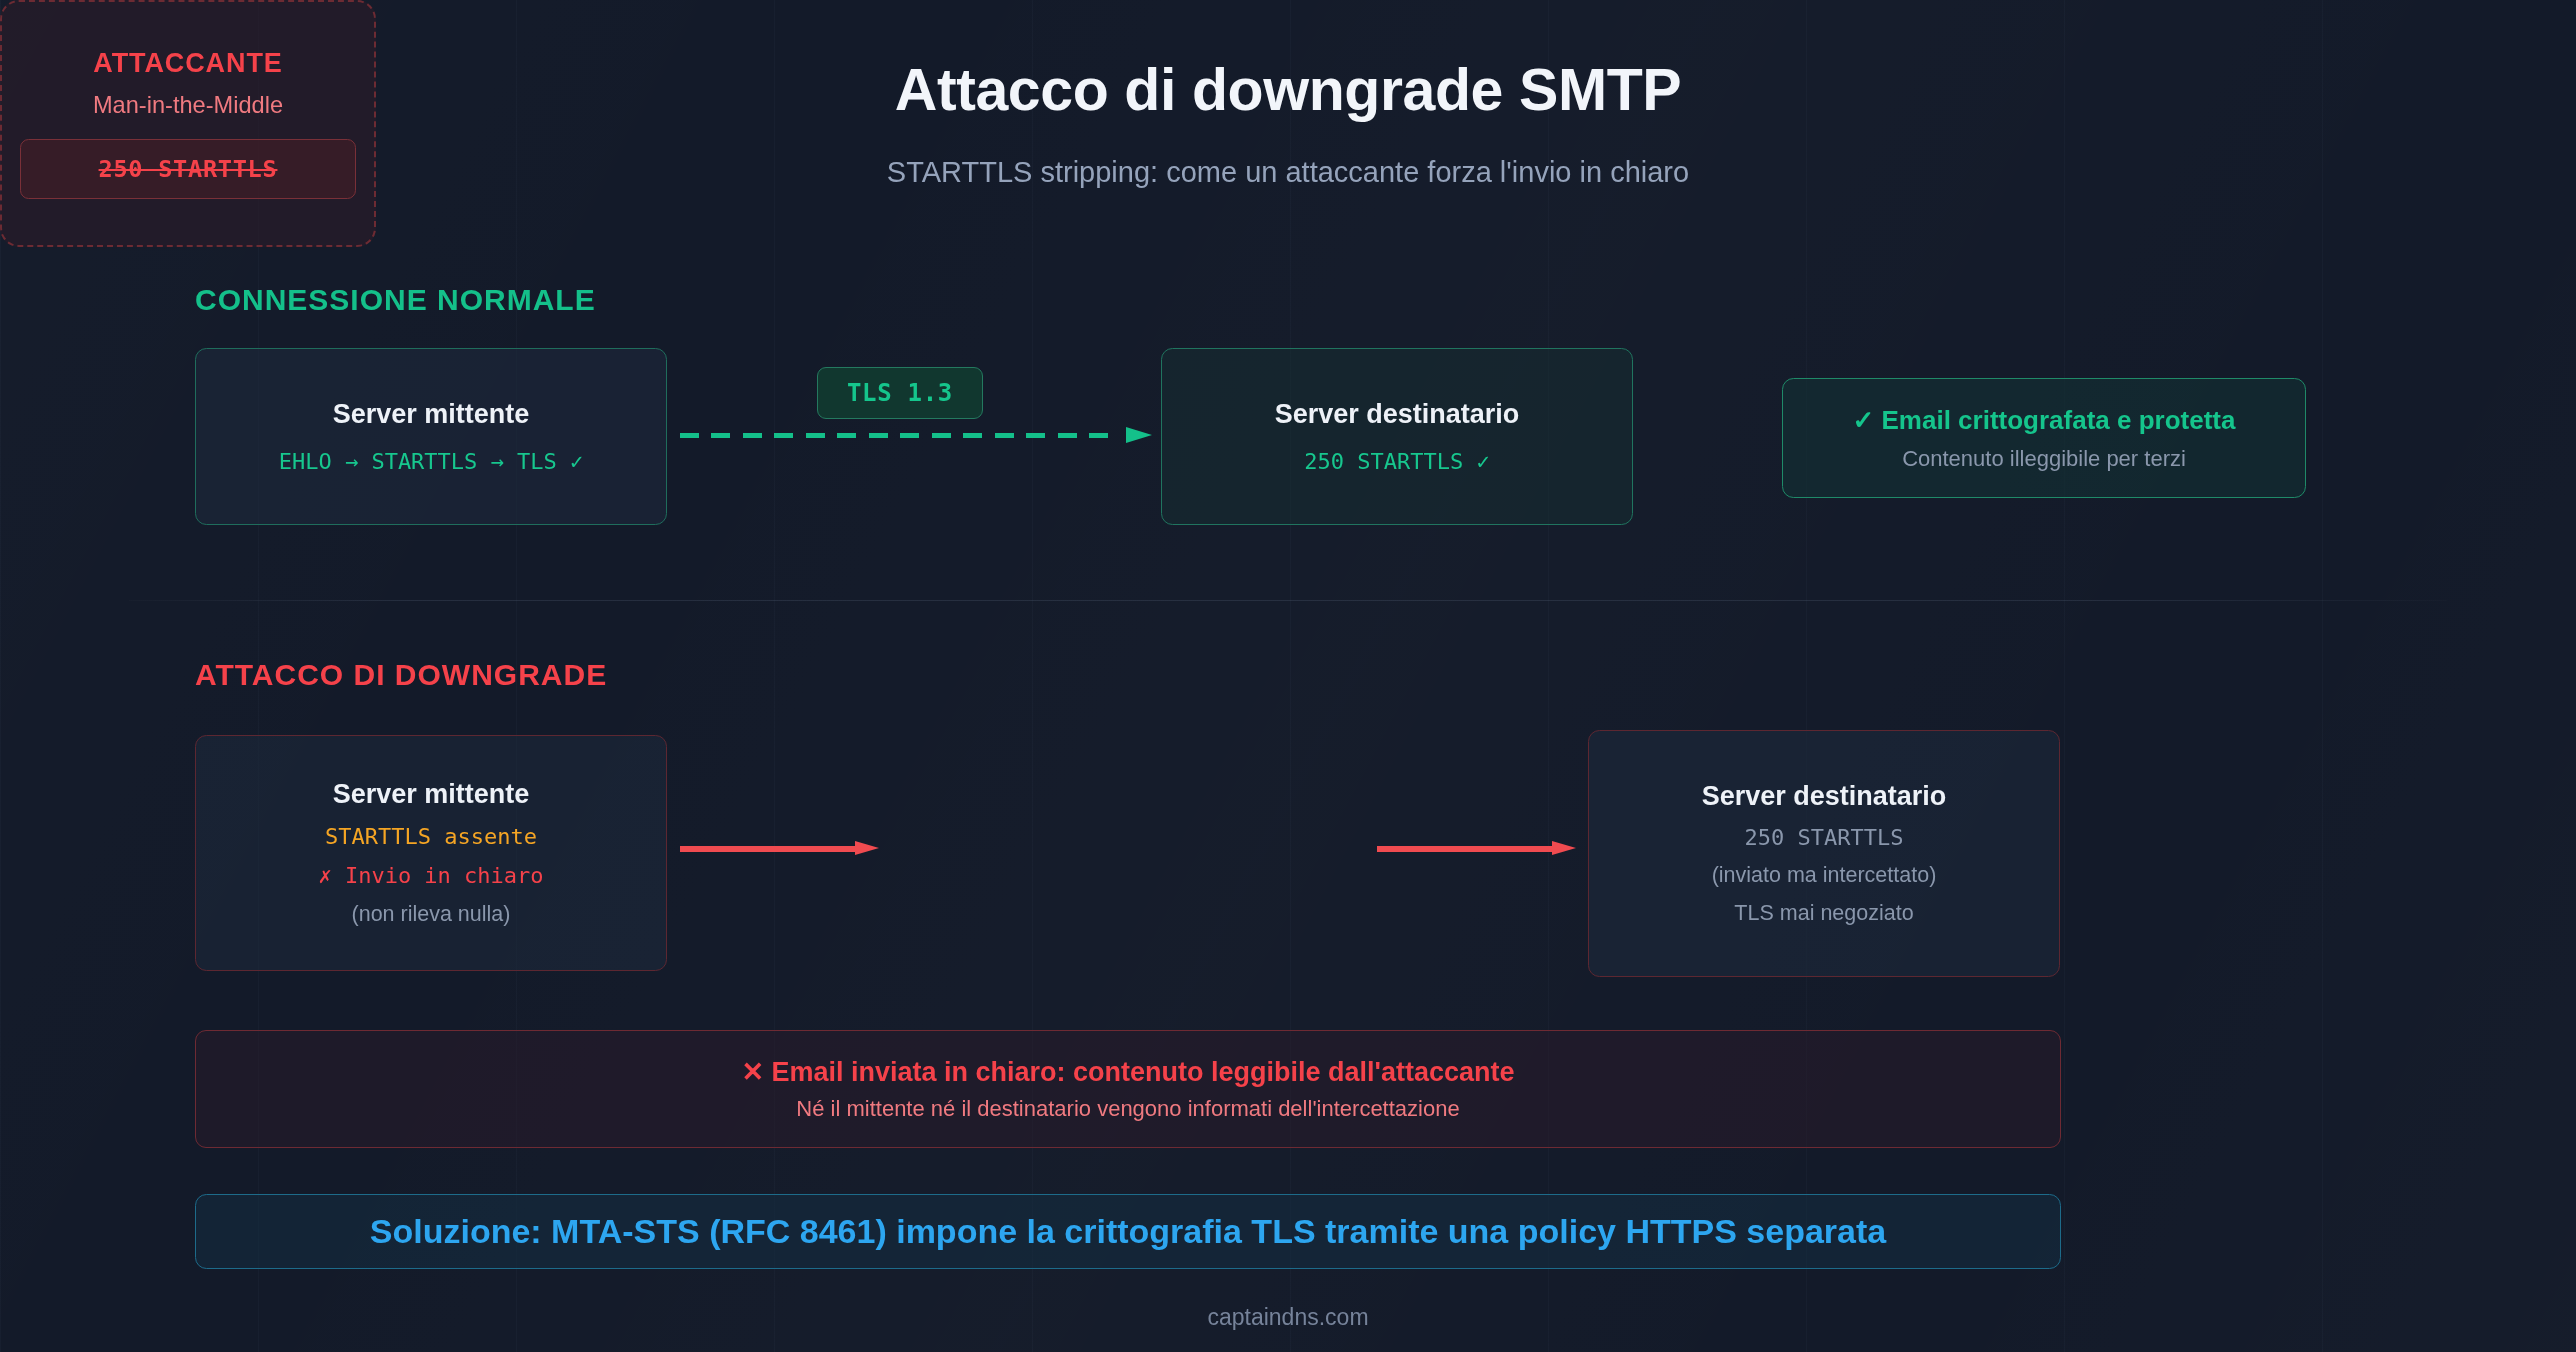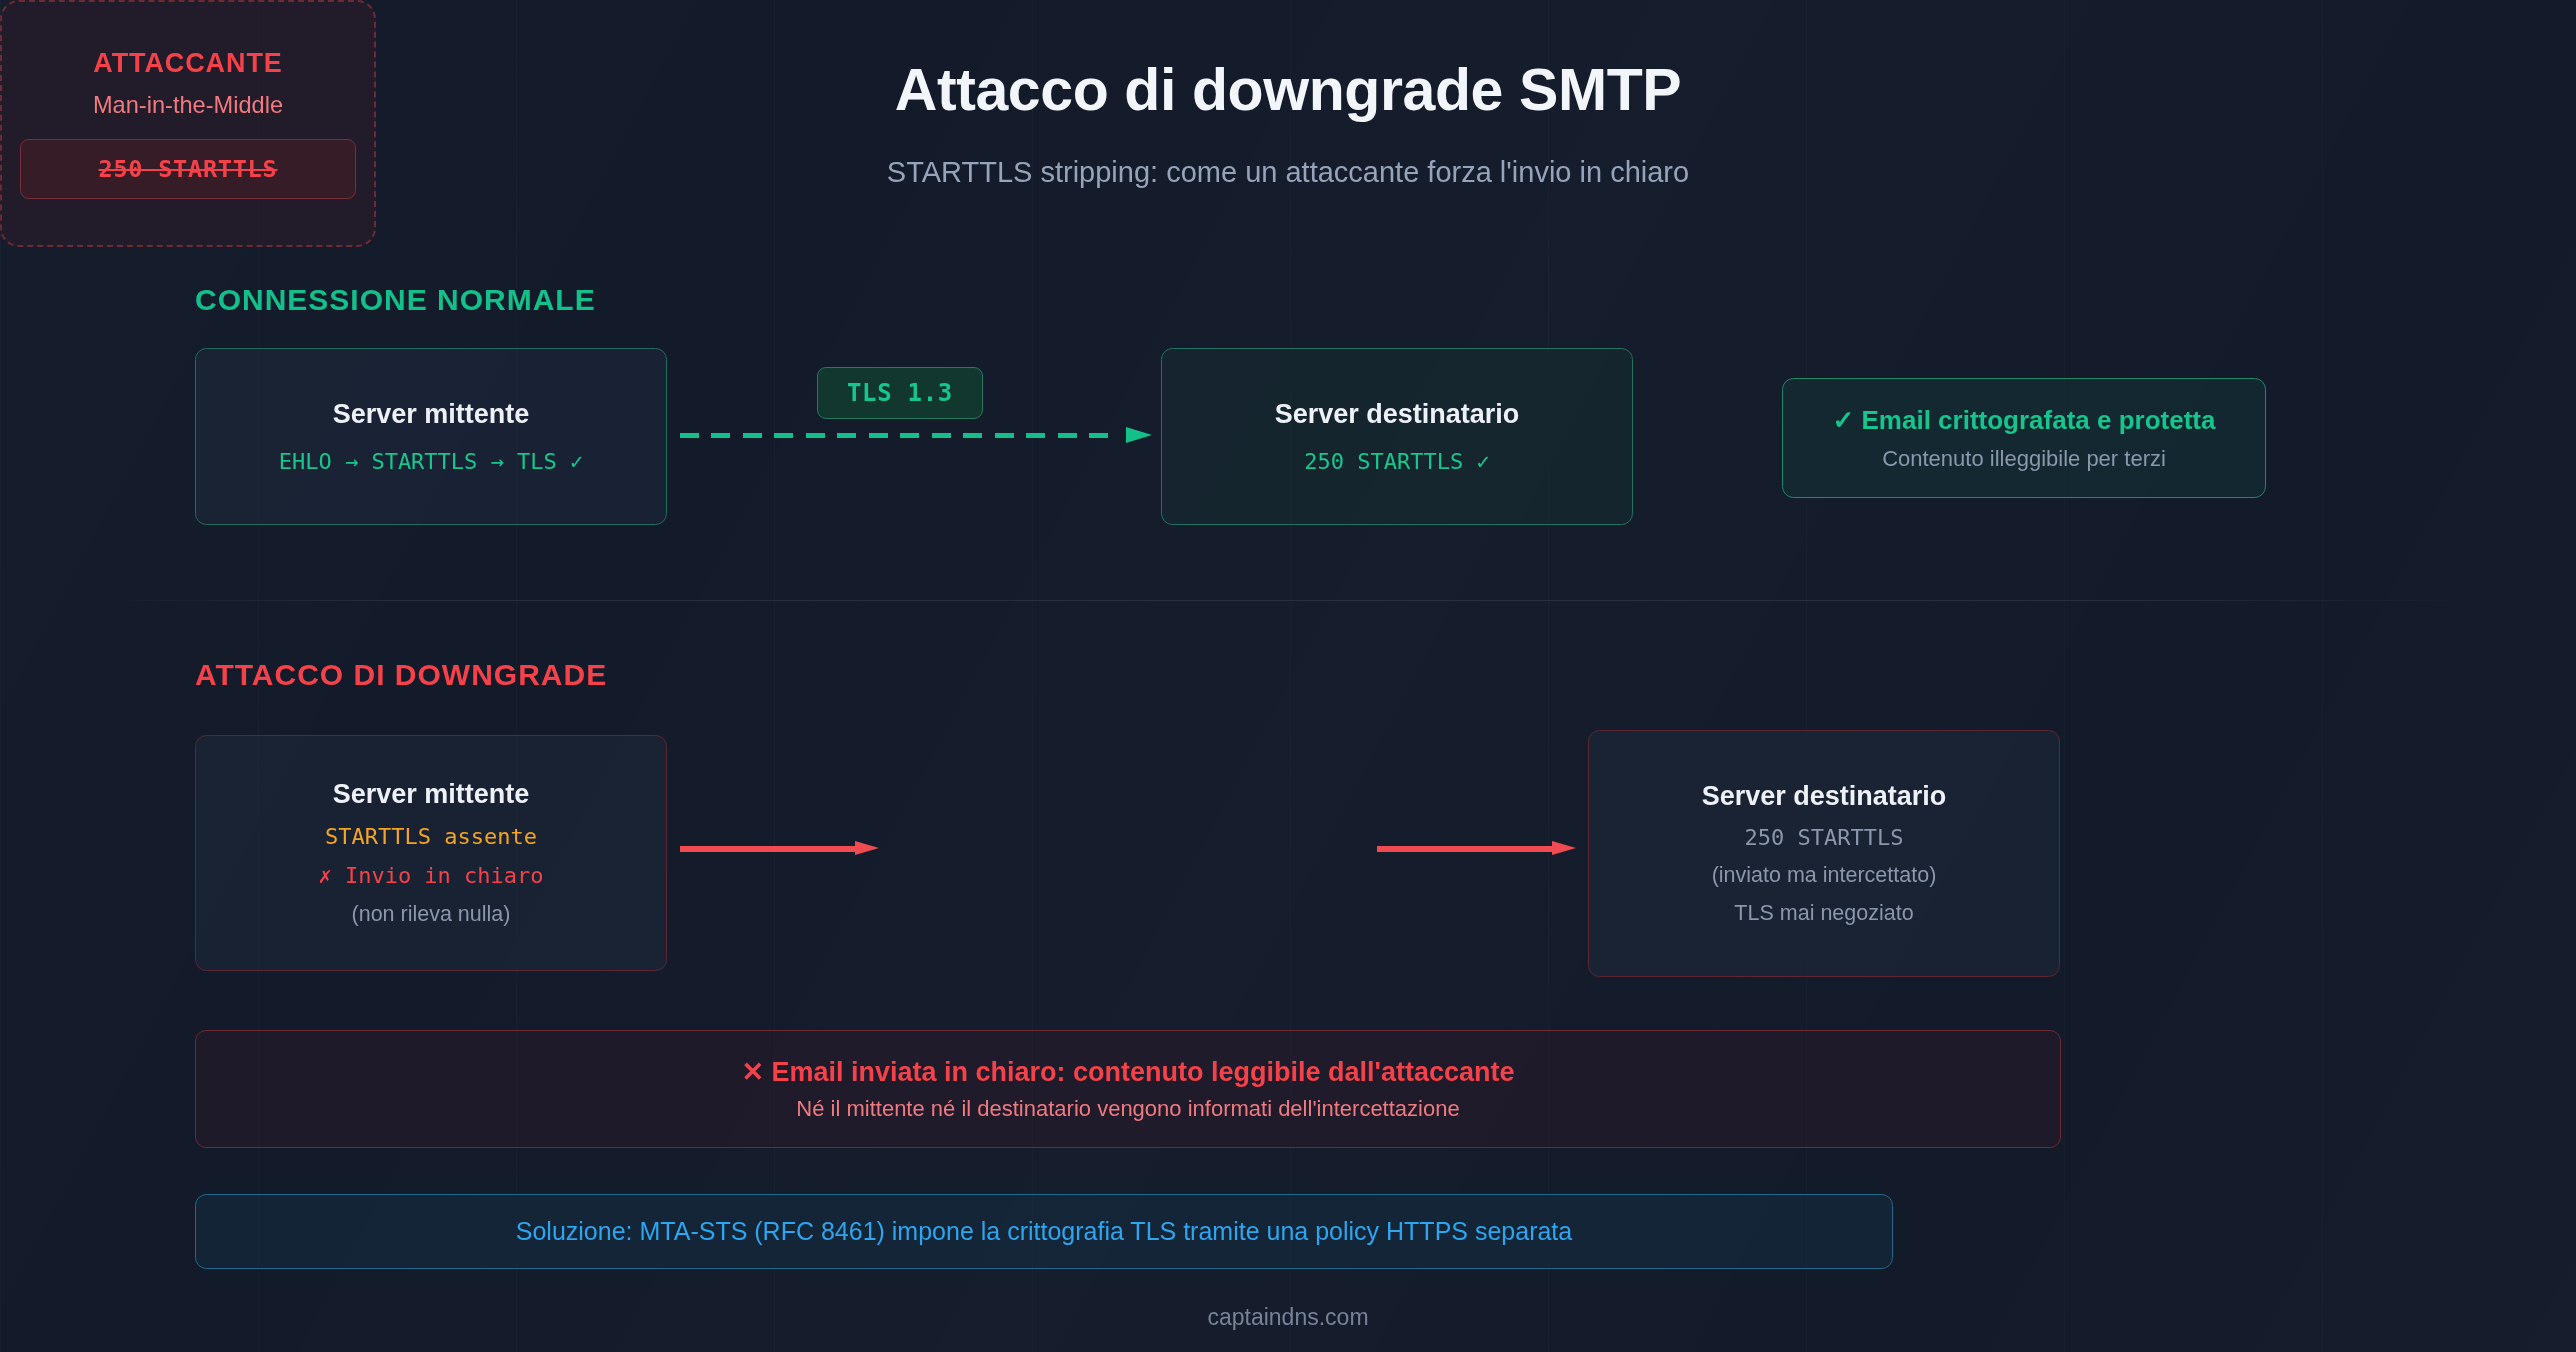--- a/index.html
+++ b/index.html
@@ -132,21 +132,21 @@
     width: 0; height: 0;
     border-left: 26px solid #14c08a;
     border-top: 8.6px solid transparent;
     border-bottom: 8.6px solid transparent;
   }
 
   
   #box-success {
     position: absolute;
     top: 378px; left: 1782px;
-    width: 484px; height: 120px;
+    width: 524px; height: 120px;
     border: 1.4px solid #1f8a68;
     border-radius: 11.4px;
     background: rgba(19,51,52,0.55);
     display: flex; flex-direction: column;
     align-items: center; justify-content: center;
     gap: 10px;
   }
   #box-success .head-line {
     font-size: 26px; font-weight: bold; color: #15c58c;
   }
@@ -239,26 +239,26 @@
   #banner-alert .head-line {
     font-size: 27px; font-weight: bold; color: #f5424a;
   }
   #banner-alert .sub-line {
     font-size: 22px; color: #f07a80;
   }
 
   #banner-solution {
     position: absolute;
     top: 1194px; left: 195px;
-    width: 1698px; height: 75px;
+    width: 1866px; height: 75px;
     border: 1.4px solid #1d6b8a;
     border-radius: 11.4px;
     background: rgba(20,45,66,0.55);
     display: flex; align-items: center; justify-content: center;
-    font-size: 25px; font-weight: normal;
+    font-size: 34px; font-weight: bold;
     color: #2da6f0;
   }
 
   
   #footer {
     position: absolute;
     top: 1304px; left: 0; width: 2576px;
     text-align: center;
     font-size: 23px;
     color: #76839a;

